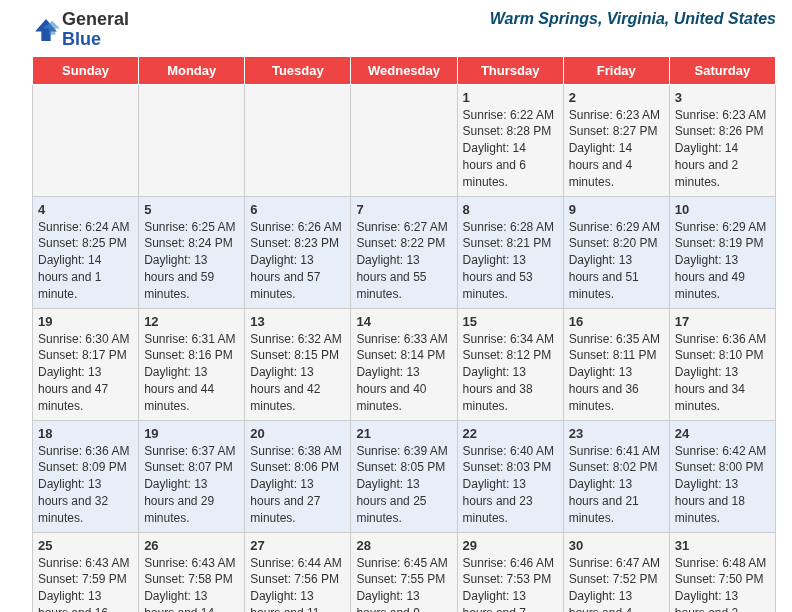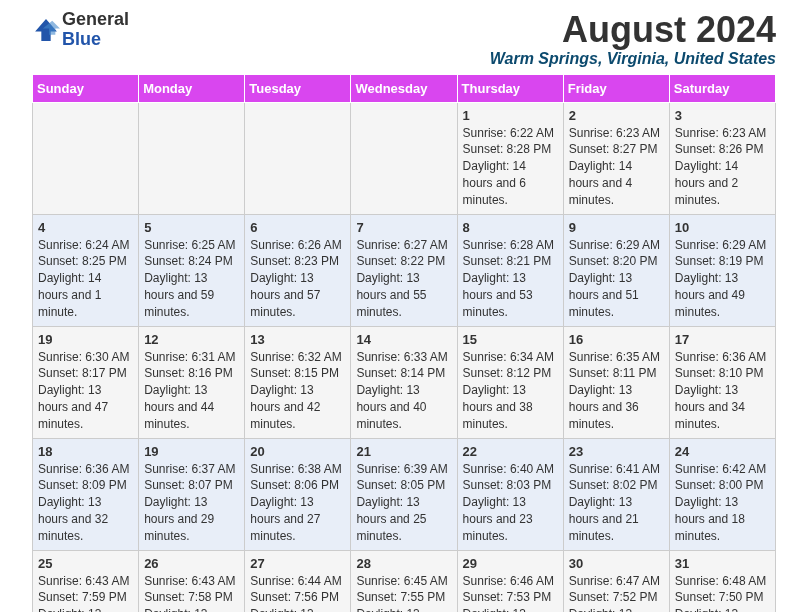--- a/index.html
+++ b/index.html
@@ -59,26 +59,26 @@
       color: #0c4a6e;
       font-weight: bold;
       font-style: italic;
     }
     table {
       width: 100%;
       border-collapse: collapse;
       table-layout: fixed;
     }
     thead tr th {
-      background: #d946ef;
+      background: #ef4444;
       color: #fff;
       font-size: 13px;
       font-weight: bold;
       padding: 6px 4px;
-      text-align: left;
+      text-align: center;
       border: 1px solid #fff;
     }
     tbody tr {
       border-bottom: 1px solid #ccc;
     }
     tbody tr:nth-child(odd) {
       background: #f5f5f5;
     }
     tbody tr:nth-child(even) {
       background: #e8eef8;
@@ -128,21 +128,20 @@
       <svg class="logo-icon" viewBox="0 0 36 36">
         <polygon points="18,4 32,20 24,20 24,32 12,32 12,20 4,20" fill="#2255aa"></polygon>
         <polygon points="26,6 36,16 30,16 30,24 22,24 22,16 14,16" fill="#4488cc" opacity="0.6"></polygon>
       </svg>
       <div class="logo-text">
         <span class="logo-general">General</span>
         <span class="logo-blue">Blue</span>
       </div>
     </div>
     <div class="title-block">
-      <div class="month-title">August 2024</div>
       <div class="location-title">Warm Springs, Virginia, United States</div>
     </div>
   </div>
 
   <table>
     <thead>
       <tr>
 
       <th>Sunday</th>
           <th>Monday</th>

